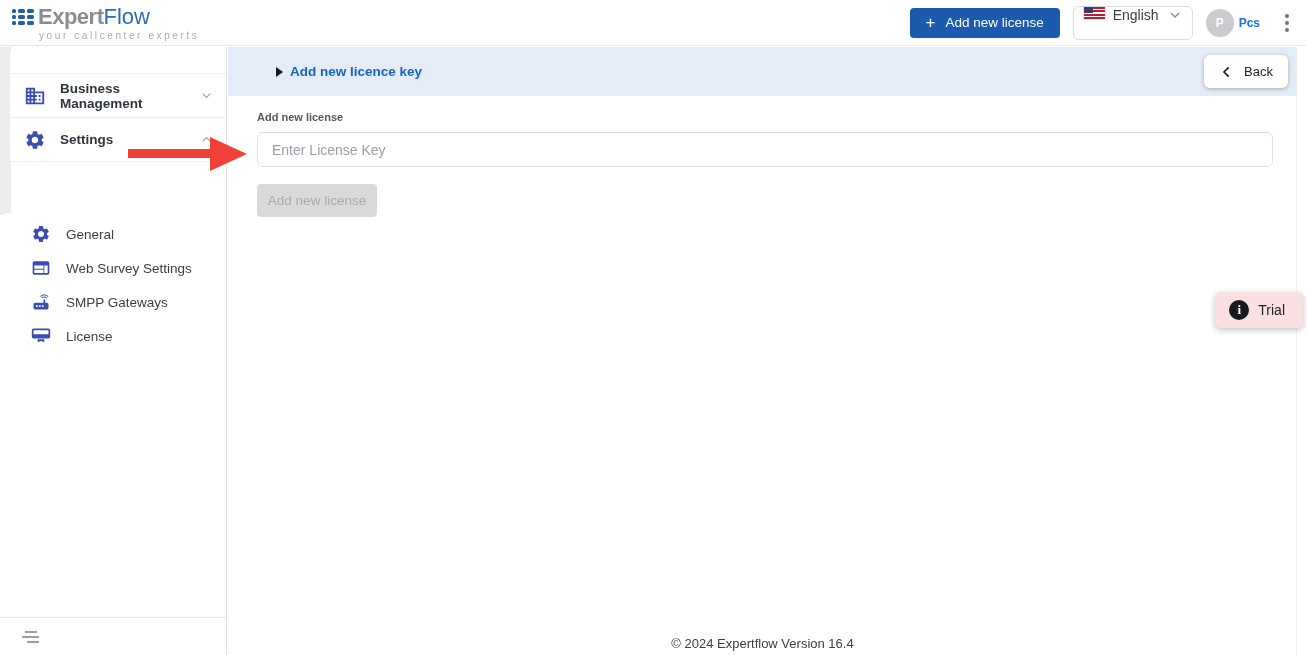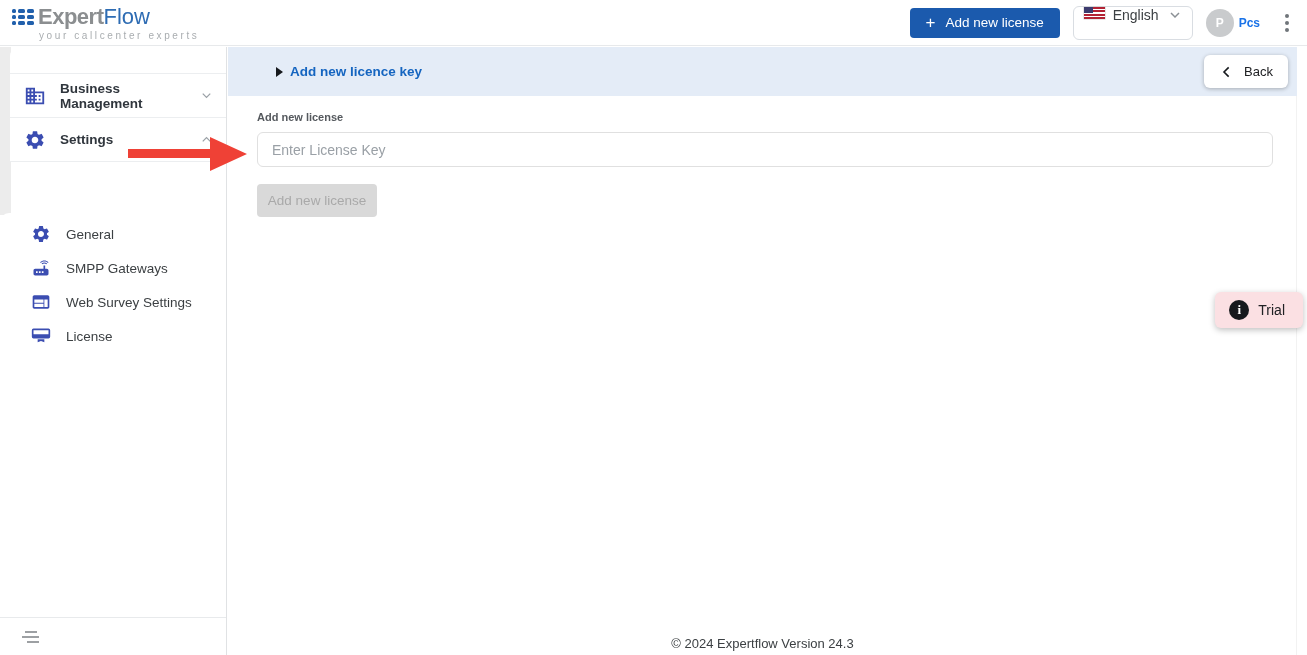--- a/index.html
+++ b/index.html
@@ -178,33 +178,33 @@
           <svg width="20" height="20" viewBox="0 0 24 24">
               <path fill="#3b4db1" d="M19.14 12.94c.04-.3.06-.61.06-.94s-.02-.64-.07-.94l2.03-1.58a.49.49 0 0 0 .12-.61l-1.92-3.32a.49.49 0 0 0-.59-.22l-2.39.96c-.5-.38-1.03-.7-1.62-.94l-.36-2.54a.48.48 0 0 0-.48-.41h-3.84a.48.48 0 0 0-.47.41l-.36 2.54c-.59.24-1.13.57-1.62.94l-2.39-.96a.49.49 0 0 0-.59.22L2.73 8.87c-.12.21-.07.47.12.61l2.03 1.58c-.05.3-.09.63-.09.94s.02.64.07.94l-2.03 1.58a.49.49 0 0 0-.12.61l1.92 3.32c.12.22.37.29.59.22l2.39-.96c.5.38 1.03.7 1.62.94l.36 2.54c.05.24.24.41.48.41h3.84c.24 0 .44-.17.47-.41l.36-2.54c.59-.24 1.13-.56 1.62-.94l2.39.96c.22.08.47 0 .59-.22l1.92-3.32c.12-.22.07-.47-.12-.61l-2.01-1.58zM12 15.6A3.61 3.61 0 0 1 8.4 12c0-1.98 1.62-3.6 3.6-3.6s3.6 1.62 3.6 3.6-1.62 3.6-3.6 3.6z"></path>
             </svg>
         </span>
         <span class="sub-label">General</span>
       </div>
 
       <div class="sub-item">
         <span class="sub-icon">
           <svg width="20" height="20" viewBox="0 0 24 24">
+              <path fill="#3b4db1" d="M20 4H4c-1.1 0-1.99.9-1.99 2L2 18c0 1.1.9 2 2 2h16c1.1 0 2-.9 2-2V6c0-1.1-.9-2-2-2zm-5 14H4v-4h11v4zm0-5H4V9h11v4zm5 5h-4V9h4v9z"></path>
+            </svg>
+        </span>
+        <span class="sub-label">Web Survey Settings</span>
+      </div>
+
+      <div class="sub-item">
+        <span class="sub-icon">
+          <svg width="20" height="20" viewBox="0 0 24 24">
               <path fill="#3b4db1" d="M20.2 5.9l.8-.8C19.6 3.7 17.8 3 16 3s-3.6.7-5 2.1l.8.8C13 4.8 14.5 4.2 16 4.2s3 .6 4.2 1.7zm-.9.8c-.9-.9-2.1-1.4-3.3-1.4s-2.4.5-3.3 1.4l.8.8c.7-.7 1.6-1 2.5-1s1.8.3 2.5 1l.8-.8zM19 13h-2V9h-2v4H5c-1.1 0-2 .9-2 2v4c0 1.1.9 2 2 2h14c1.1 0 2-.9 2-2v-4c0-1.1-.9-2-2-2zM8 18H6v-2h2v2zm3.5 0h-2v-2h2v2zm3.5 0h-2v-2h2v2z"></path>
             </svg>
         </span>
         <span class="sub-label">SMPP Gateways</span>
-      </div>
-
-      <div class="sub-item">
-        <span class="sub-icon">
-          <svg width="20" height="20" viewBox="0 0 24 24">
-              <path fill="#3b4db1" d="M20 4H4c-1.1 0-1.99.9-1.99 2L2 18c0 1.1.9 2 2 2h16c1.1 0 2-.9 2-2V6c0-1.1-.9-2-2-2zm-5 14H4v-4h11v4zm0-5H4V9h11v4zm5 5h-4V9h4v9z"></path>
-            </svg>
-        </span>
-        <span class="sub-label">Web Survey Settings</span>
       </div>
 
       <div class="sub-item">
         <span class="sub-icon">
           <svg width="20" height="20" viewBox="0 0 24 24">
               <path fill="#3b4db1" d="M21 3H3a2 2 0 0 0-2 2v8a2 2 0 0 0 2 2h18a2 2 0 0 0 2-2V5a2 2 0 0 0-2-2zm0 7H3V5h18v5z"></path>
               <path fill="#3b4db1" d="M8 16h8v3.5l-4-1.6-4 1.6z"></path>
             </svg>
         </span>
         <span class="sub-label">License</span>
@@ -245,20 +245,20 @@
 
     <input class="license-input" type="text" placeholder="Enter License Key" style="">
 
     <button class="submit-btn" disabled="">Add new license</button>
 
     <div class="trial-badge">
       <span class="trial-icon">i</span>
       <span class="trial-text">Trial</span>
     </div>
 
-    <div class="footer">© 2024 Expertflow Version 24.3</div>
+    <div class="footer">© 2024 Expertflow Version 16.4</div>
   </div>
 
   <svg class="arrow" width="120" height="36" viewBox="0 0 120 36">
     <polygon points="0,13 82,13 82,1 119,18 82,35 82,22 0,22" fill="#ef4136"></polygon>
   </svg>
 
 </div>
 
 </body></html>

